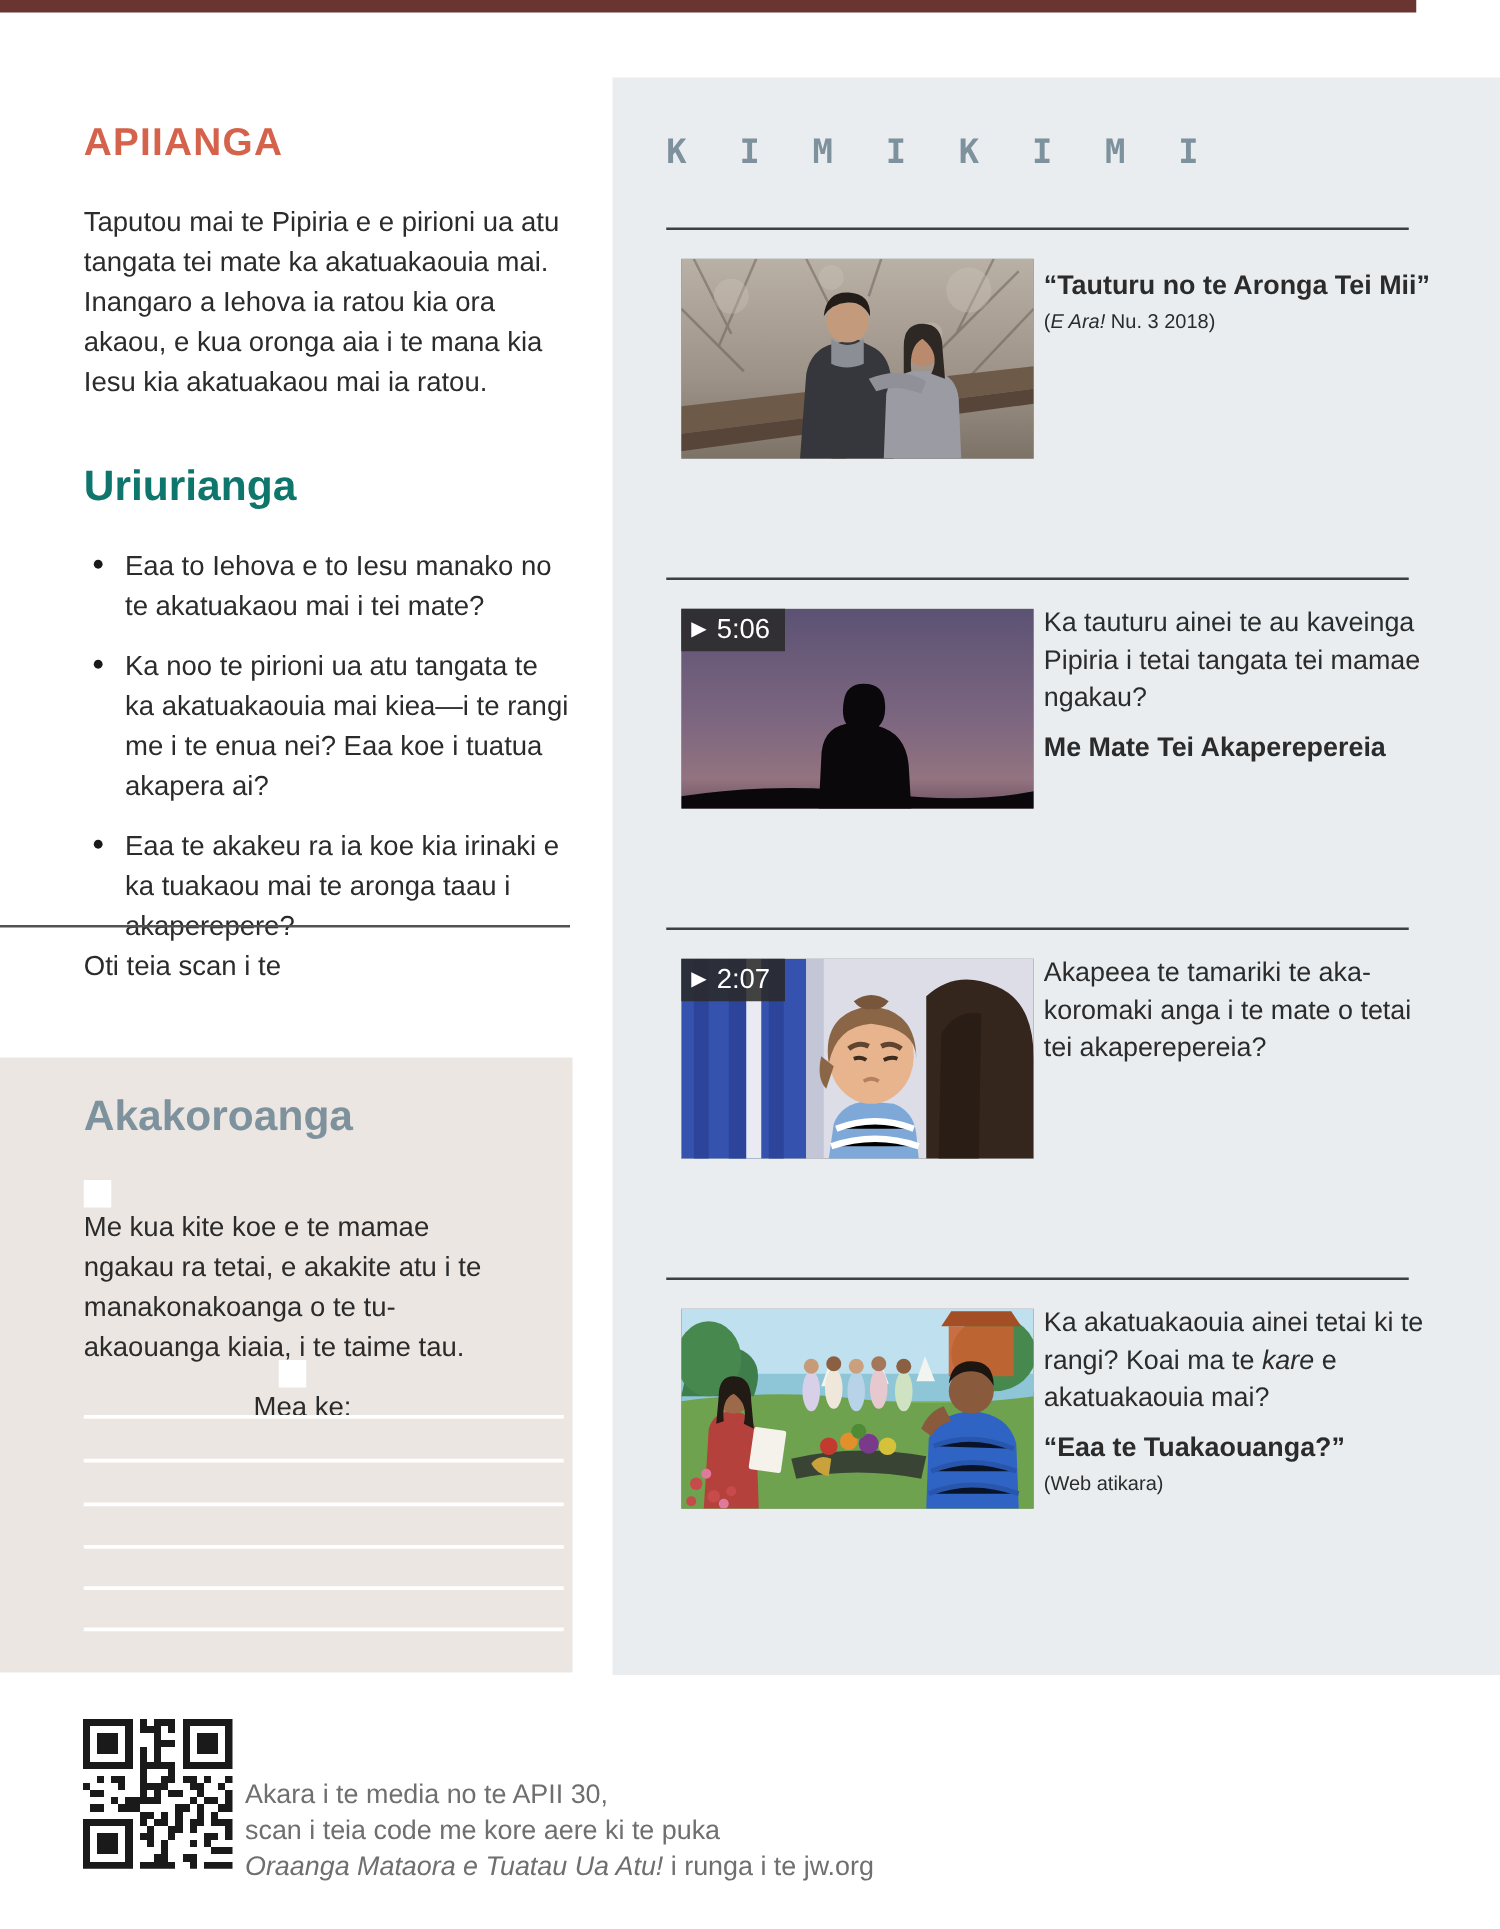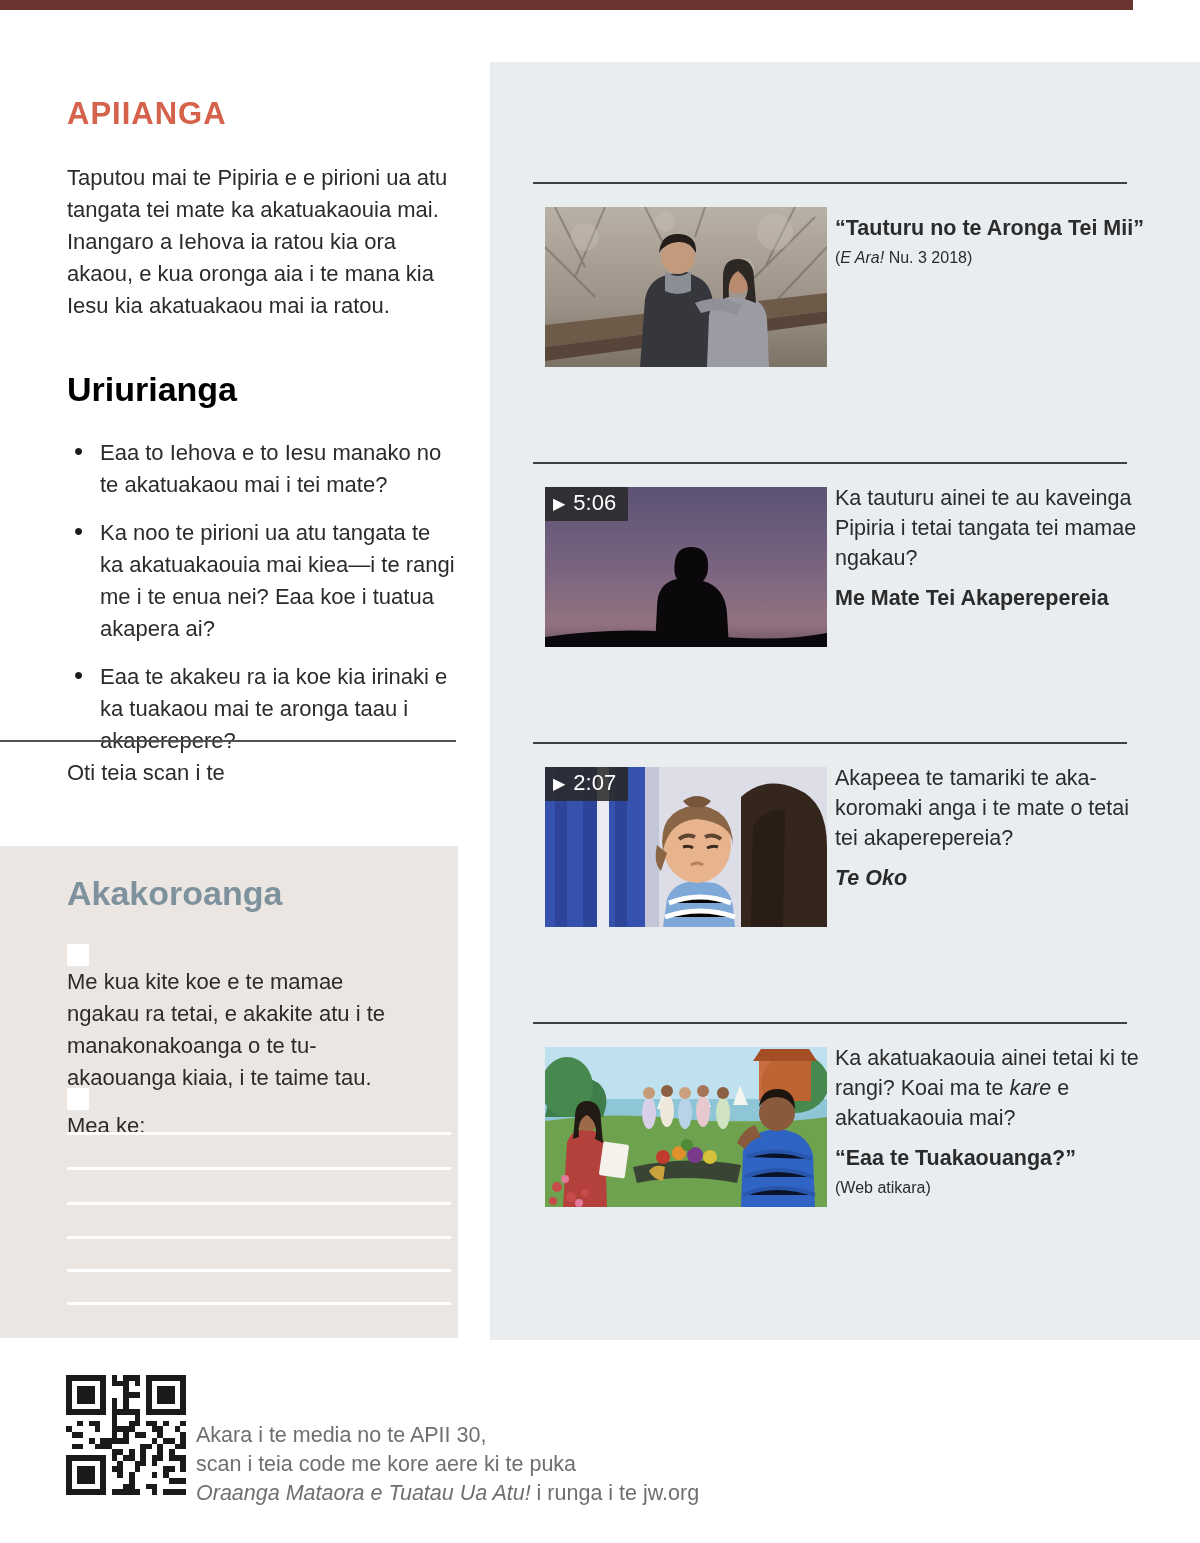--- a/index.html
+++ b/index.html
@@ -6,36 +6,36 @@
   body{
     width:1200px;height:1543px;position:relative;background:#ffffff;
     font-family:"Liberation Sans", sans-serif;color:#2b2b2b;overflow:hidden;
   }
   .top-bar{position:absolute;left:0;top:0;width:1133px;height:10px;background:#6a3430;}
 
   
   .left-col{position:absolute;left:67px;top:96px;width:396px;}
   .summary-title{font-size:31px;font-weight:bold;color:#d5624b;letter-spacing:1px;margin:0 0 30px 0;}
   .body-text{font-size:22px;line-height:32px;margin:0;}
-  .section-title{font-size:34px;font-weight:bold;color:#000000;margin:48px 0 28px 0;}
+  .section-title{font-size:34px;font-weight:bold;color:#0f766e;margin:48px 0 28px 0;}
   ul.review-list{list-style:none;margin:5px;padding:0;}
   ul.review-list li{position:relative;padding-left:28px;font-size:22px;line-height:32px;margin-bottom:16px;}
   ul.review-list li::before{content:"\2022";position:absolute;left:2px;top:-2px;font-size:26px;color:#1a1a1a;}
 
   .left-rule{position:absolute;left:0;top:740px;width:456px;height:2px;background:#515254;}
   .completion-note{position:absolute;left:67px;top:760px;font-size:22px;}
 
   
   .goal-box{position:absolute;left:0;top:846px;width:458px;height:492px;background:#ece6e2;}
   .goal-title{position:absolute;left:67px;top:28px;font-size:34px;font-weight:bold;color:#7e929d;margin:0;}
   .goal-item{position:absolute;left:67px;width:350px;display:flex;flex-direction:column;}
   .goal-item .checkbox{flex:0 0 auto;width:22px;height:22px;background:#ffffff;margin-right:16px;margin-top:4px;}
   .goal-item .goal-text{font-size:22px;line-height:32px;}
   .goal-item1{top:94px;}
-  .goal-item2{top:238px;}
+  .goal-item2{top:238px;align-items:center;}
   .write-line{position:absolute;left:67px;width:384px;height:3px;background:#ffffff;}
 
   
   .explore-panel{position:absolute;left:490px;top:62px;width:710px;height:1278px;background:#e9edf0;}
   .explore-title{position:absolute;left:43px;top:44px;margin:0;font-family:"DejaVu Sans Mono", monospace;
      font-size:27px;font-weight:bold;color:#7e929d;letter-spacing:13px;}
   .explore-rule{position:absolute;left:43px;width:594px;height:2px;background:#3e3f41;}
   .explore-item{position:absolute;left:55px;width:610px;}
   .thumb{position:absolute;left:0;top:0;width:282px;height:160px;overflow:hidden;background:#888;}
   .thumb svg{display:block;}
@@ -87,20 +87,21 @@
 
   <div class="write-line" style="top:286px"></div>
   <div class="write-line" style="top:321px"></div>
   <div class="write-line" style="top:356px"></div>
   <div class="write-line" style="top:390px"></div>
   <div class="write-line" style="top:423px"></div>
   <div class="write-line" style="top:456px"></div>
 </div>
 
 <div class="explore-panel">
+  <h2 class="explore-title">K I M I   K I M I</h2>
 
   <div class="explore-rule" style="top:120px"></div>
   <div class="explore-rule" style="top:400px"></div>
   <div class="explore-rule" style="top:680px"></div>
   <div class="explore-rule" style="top:960px"></div>
 
   <div class="explore-item" style="top:145px;height:160px">
     <div class="thumb">
       <svg width="282" height="160" viewBox="0 0 282 160">
         <defs>
@@ -203,21 +204,20 @@
         <path d="M196 160 L196 30 Q220 8 252 22 Q282 34 282 80 L282 160 Z" fill="#35261d"></path>
         <path d="M206 160 L208 60 Q220 40 240 44 L238 160 Z" fill="#2a1d15"></path>
       </svg>
     </div>
     <div class="badge">
         <span class="play">▶</span>
         <span>2:07</span>
       </div>
     <div class="item-text">
       <p class="item-desc">Akapeea te tamariki te aka-koromaki anga i te mate o tetai tei akaperepereia?</p>
-      <p class="item-ref italic">Te Oko</p>
     </div>
   </div>
 
   <div class="explore-item" style="top:985px;height:160px">
     <div class="thumb">
       <svg width="282" height="160" viewBox="0 0 282 160">
         <rect width="282" height="66" fill="#bfe0ee"></rect>
         <rect y="52" width="282" height="26" fill="#8ec6d8"></rect>
         <rect y="74" width="282" height="86" fill="#7fae5a"></rect>
         <path d="M0 74 Q70 64 140 72 Q210 80 282 70 L282 160 L0 160 Z" fill="#6ea24e"></path>

